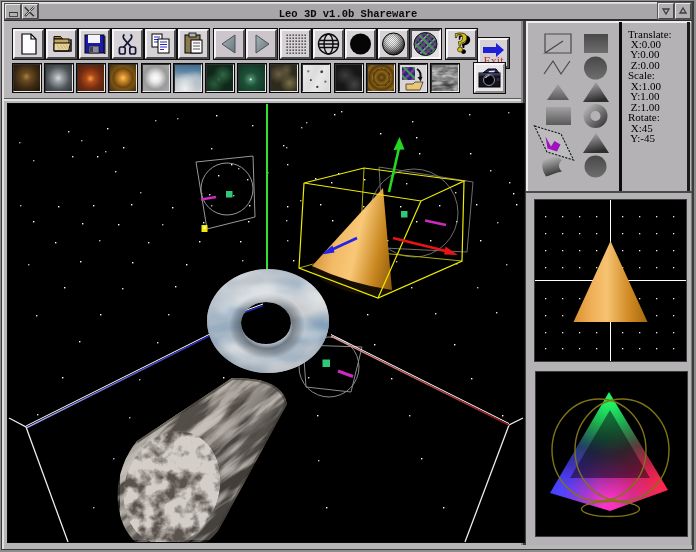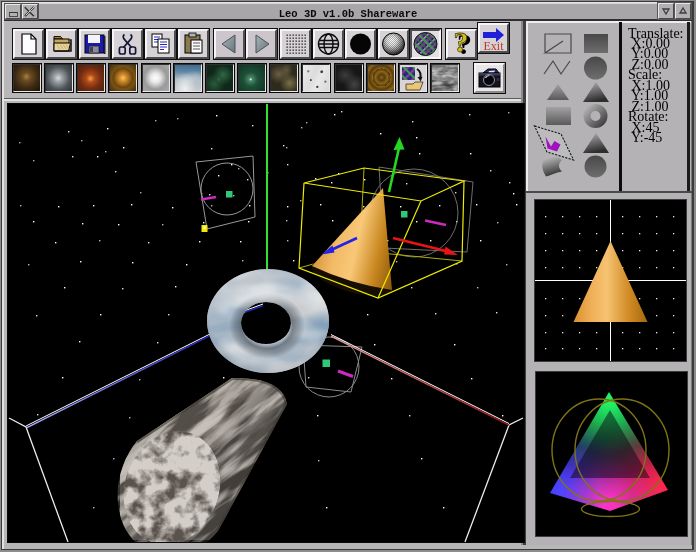--- a/index.html
+++ b/index.html
@@ -197,21 +197,21 @@
         </pattern>
       </defs>
       <circle cx="13.5" cy="13" r="11.5" fill="url(#pld)"></circle>
       <circle cx="13.5" cy="13" r="11.5" fill="url(#pld2)"></circle>
       <circle cx="13.5" cy="13" r="11.5" fill="none" stroke="#101010" stroke-width="1"></circle>
     </svg></div>
 <div class="btn" style="left:445.5px;top:29px"><svg width="27" height="26">
       <text x="16.5" y="23" font-family="Liberation Serif,serif" font-size="30" font-weight="bold" fill="#000" text-anchor="middle">?</text>
       <text x="13" y="21" font-family="Liberation Serif,serif" font-size="30" font-weight="bold" fill="#d2bc26" stroke="#564a00" stroke-width="0.8" text-anchor="middle">?</text>
     </svg></div>
-<div class="btn" style="left:477.5px;top:23px"><svg width="27" height="26">
+<div class="btn" style="left:477.5px;top:38px"><svg width="27" height="26">
       <path d="M3 7 h13 v-4 l8 7 -8 7 v-4 h-13 z" fill="#2020d8"></path>
       <text x="13.5" y="24.5" font-family="Liberation Serif,serif" font-size="12" fill="#c03828" text-anchor="middle">Exit</text>
     </svg></div>
 <div class="cell" style="left:13.0px;top:64px;background:radial-gradient(circle at 48% 45%, #a8813f 0%, #6a4a22 22%, #3a2812 60%, #221505 95%)"></div>
 <div class="cell" style="left:45.1px;top:64px;background:radial-gradient(circle at 47% 50%, #d8dcdf 0%, #9ba0a4 22%, #4e5357 60%, #33373b 95%)"></div>
 <div class="cell" style="left:77.3px;top:64px;background:radial-gradient(circle at 48% 52%, #f0a040 0%, #b04818 22%, #702c12 55%, #4c1e0c 100%)"></div>
 <div class="cell" style="left:109.4px;top:64px;background:radial-gradient(circle at 50% 50%, #ffc85c 0%, #d89430 16%, #9a6418 38%, #6b4410 52%, #7a5214 62%, #523a0e 88%, #44300c 100%)"></div>
 <div class="cell" style="left:141.6px;top:64px;background:radial-gradient(circle at 48% 50%, #ffffff 0%, #e8e8e8 25%, #9a9a9a 60%, #a8a8a8 100%)"></div>
 <div class="cell" style="left:173.8px;top:64px;background:radial-gradient(ellipse at 38% 92%, #eceef0 0%, rgba(0,0,0,0) 50%), radial-gradient(ellipse at 75% 55%, #b9c4cc 0%, rgba(0,0,0,0) 45%), linear-gradient(183deg, #3f6a8e 0%, #5f87a4 28%, #b2bdc5 58%, #c9cdd0 100%)"></div>
 <div class="cell" style="left:205.9px;top:64px;background:radial-gradient(ellipse at 62% 38%, #2e6a46 0%, rgba(0,0,0,0) 45%), radial-gradient(ellipse at 28% 72%, #285c3c 0%, rgba(0,0,0,0) 40%), radial-gradient(circle at 45% 55%, #8a4048 0%, rgba(0,0,0,0) 12%), #10281a"></div>
@@ -253,21 +253,21 @@
       <circle cx="13" cy="15" r="5.5" fill="#06060a" stroke="#8890b8" stroke-width="1"></circle>
       <path d="M9.5 13 a4.5 4.5 0 0 1 4 -2.5" fill="none" stroke="#d0d4e8" stroke-width="1.2"></path>
       <rect x="20.5" y="13" width="3" height="3" fill="#2a2a44"></rect>
     </svg></div>
 <div class="a" style="left:521px;top:21px;width:2px;height:524px;background:#8a8a8a"></div>
 <div class="a" style="left:523px;top:21px;width:3px;height:524px;background:#3e3e3e"></div>
 <div class="a" style="left:526px;top:21px;width:165px;height:172px;background:#b5b2b5;border-top:2px solid #eeecee;border-left:2px solid #eeecee;box-sizing:border-box"></div>
 <div class="a" style="left:526px;top:191px;width:166px;height:2px;background:#4a4a4a"></div>
 <div class="a" style="left:619px;top:22px;width:3px;height:169px;background:#0c0c0c"></div>
 <div class="a" style="left:687px;top:22px;width:3px;height:169px;background:#1a1a1a"></div>
-<div class="a" style="left:628px;top:28.5px;width:60px;font-family:'Liberation Serif',serif;font-size:14px;line-height:10.45px;color:#000;white-space:pre">Translate:
+<div class="a" style="left:628px;top:28.5px;width:60px;font-family:'Liberation Serif',serif;font-size:11px;line-height:10.45px;color:#000;white-space:pre">Translate:
  X:0.00
  Y:0.00
  Z:0.00
 Scale:
  X:1.00
  Y:1.00
  Z:1.00
 Rotate:
  X:45
  Y:-45</div>

